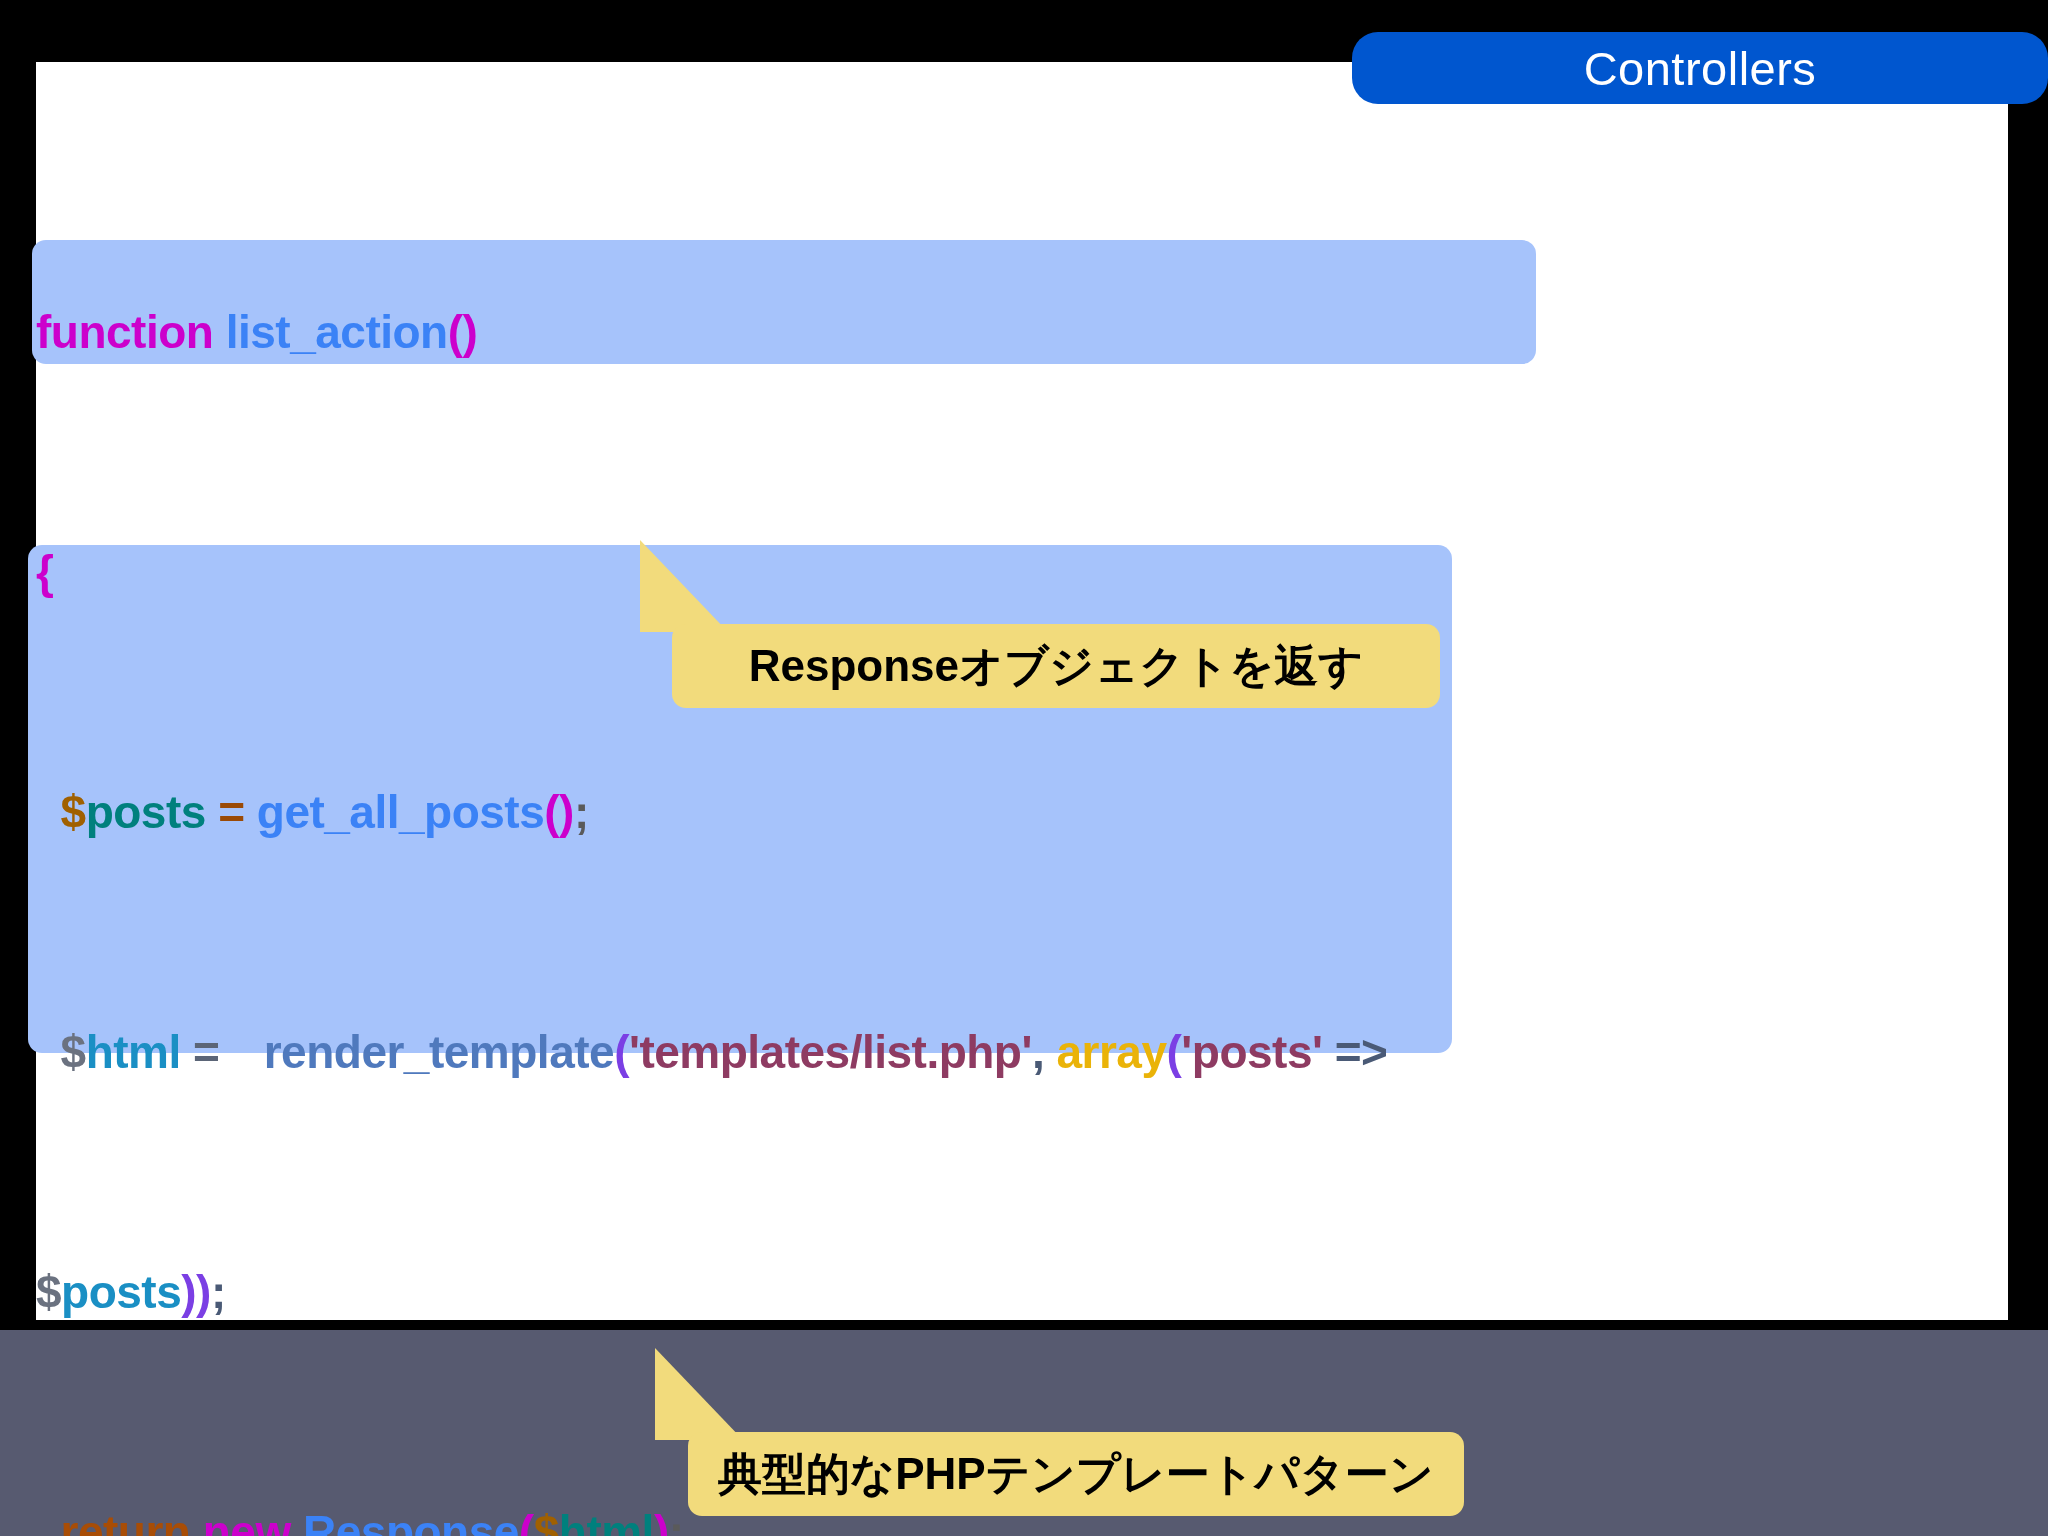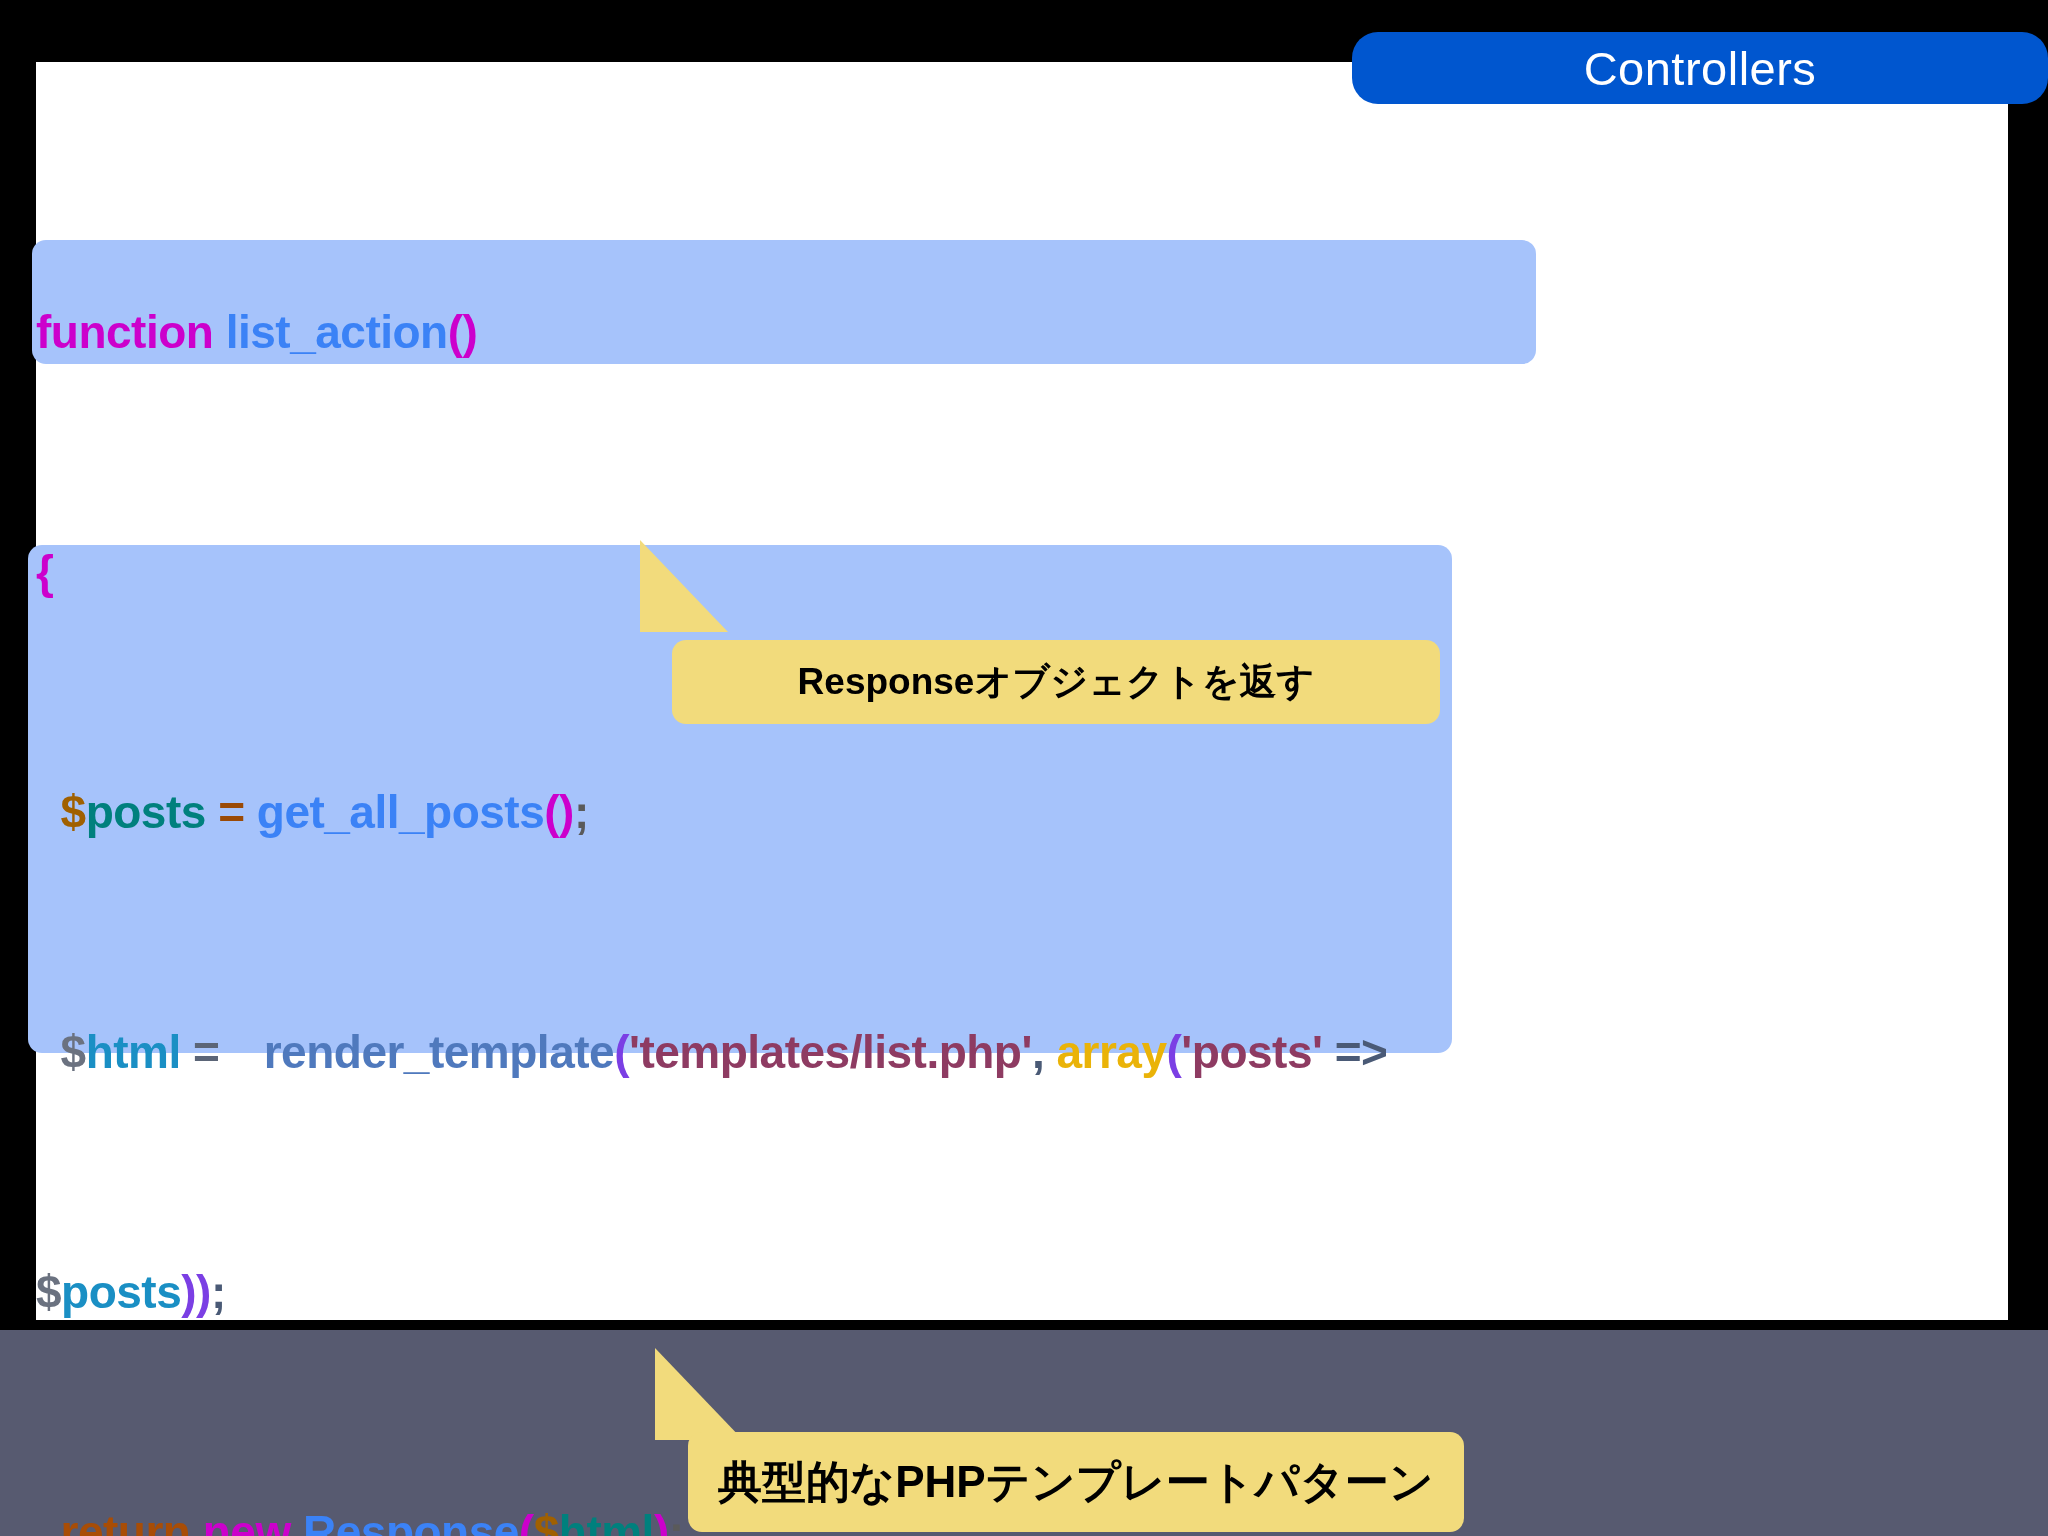--- a/index.html
+++ b/index.html
@@ -102,27 +102,27 @@
     position:absolute;
     background:#f2db7c;
     border-radius:14px;
     color:#000000;
     font-weight:700;
     font-family:"Liberation Sans","DejaVu Sans",sans-serif;
     display:flex;align-items:center;justify-content:center;
     z-index:60;
   }
   #callout1{
-    left:672px;top:640px;
+    left:672px;top:624px;
     width:768px;height:84px;
-    font-size:37px;
+    font-size:44px;
   }
   #callout2{
     left:688px;top:1432px;
-    width:776px;height:100px;
+    width:776px;height:84px;
     font-size:44px;
   }
   
   .tail{
     position:absolute;
     width:0;height:0;
     z-index:59;
   }
   #tail1{
     left:640px;top:540px;

